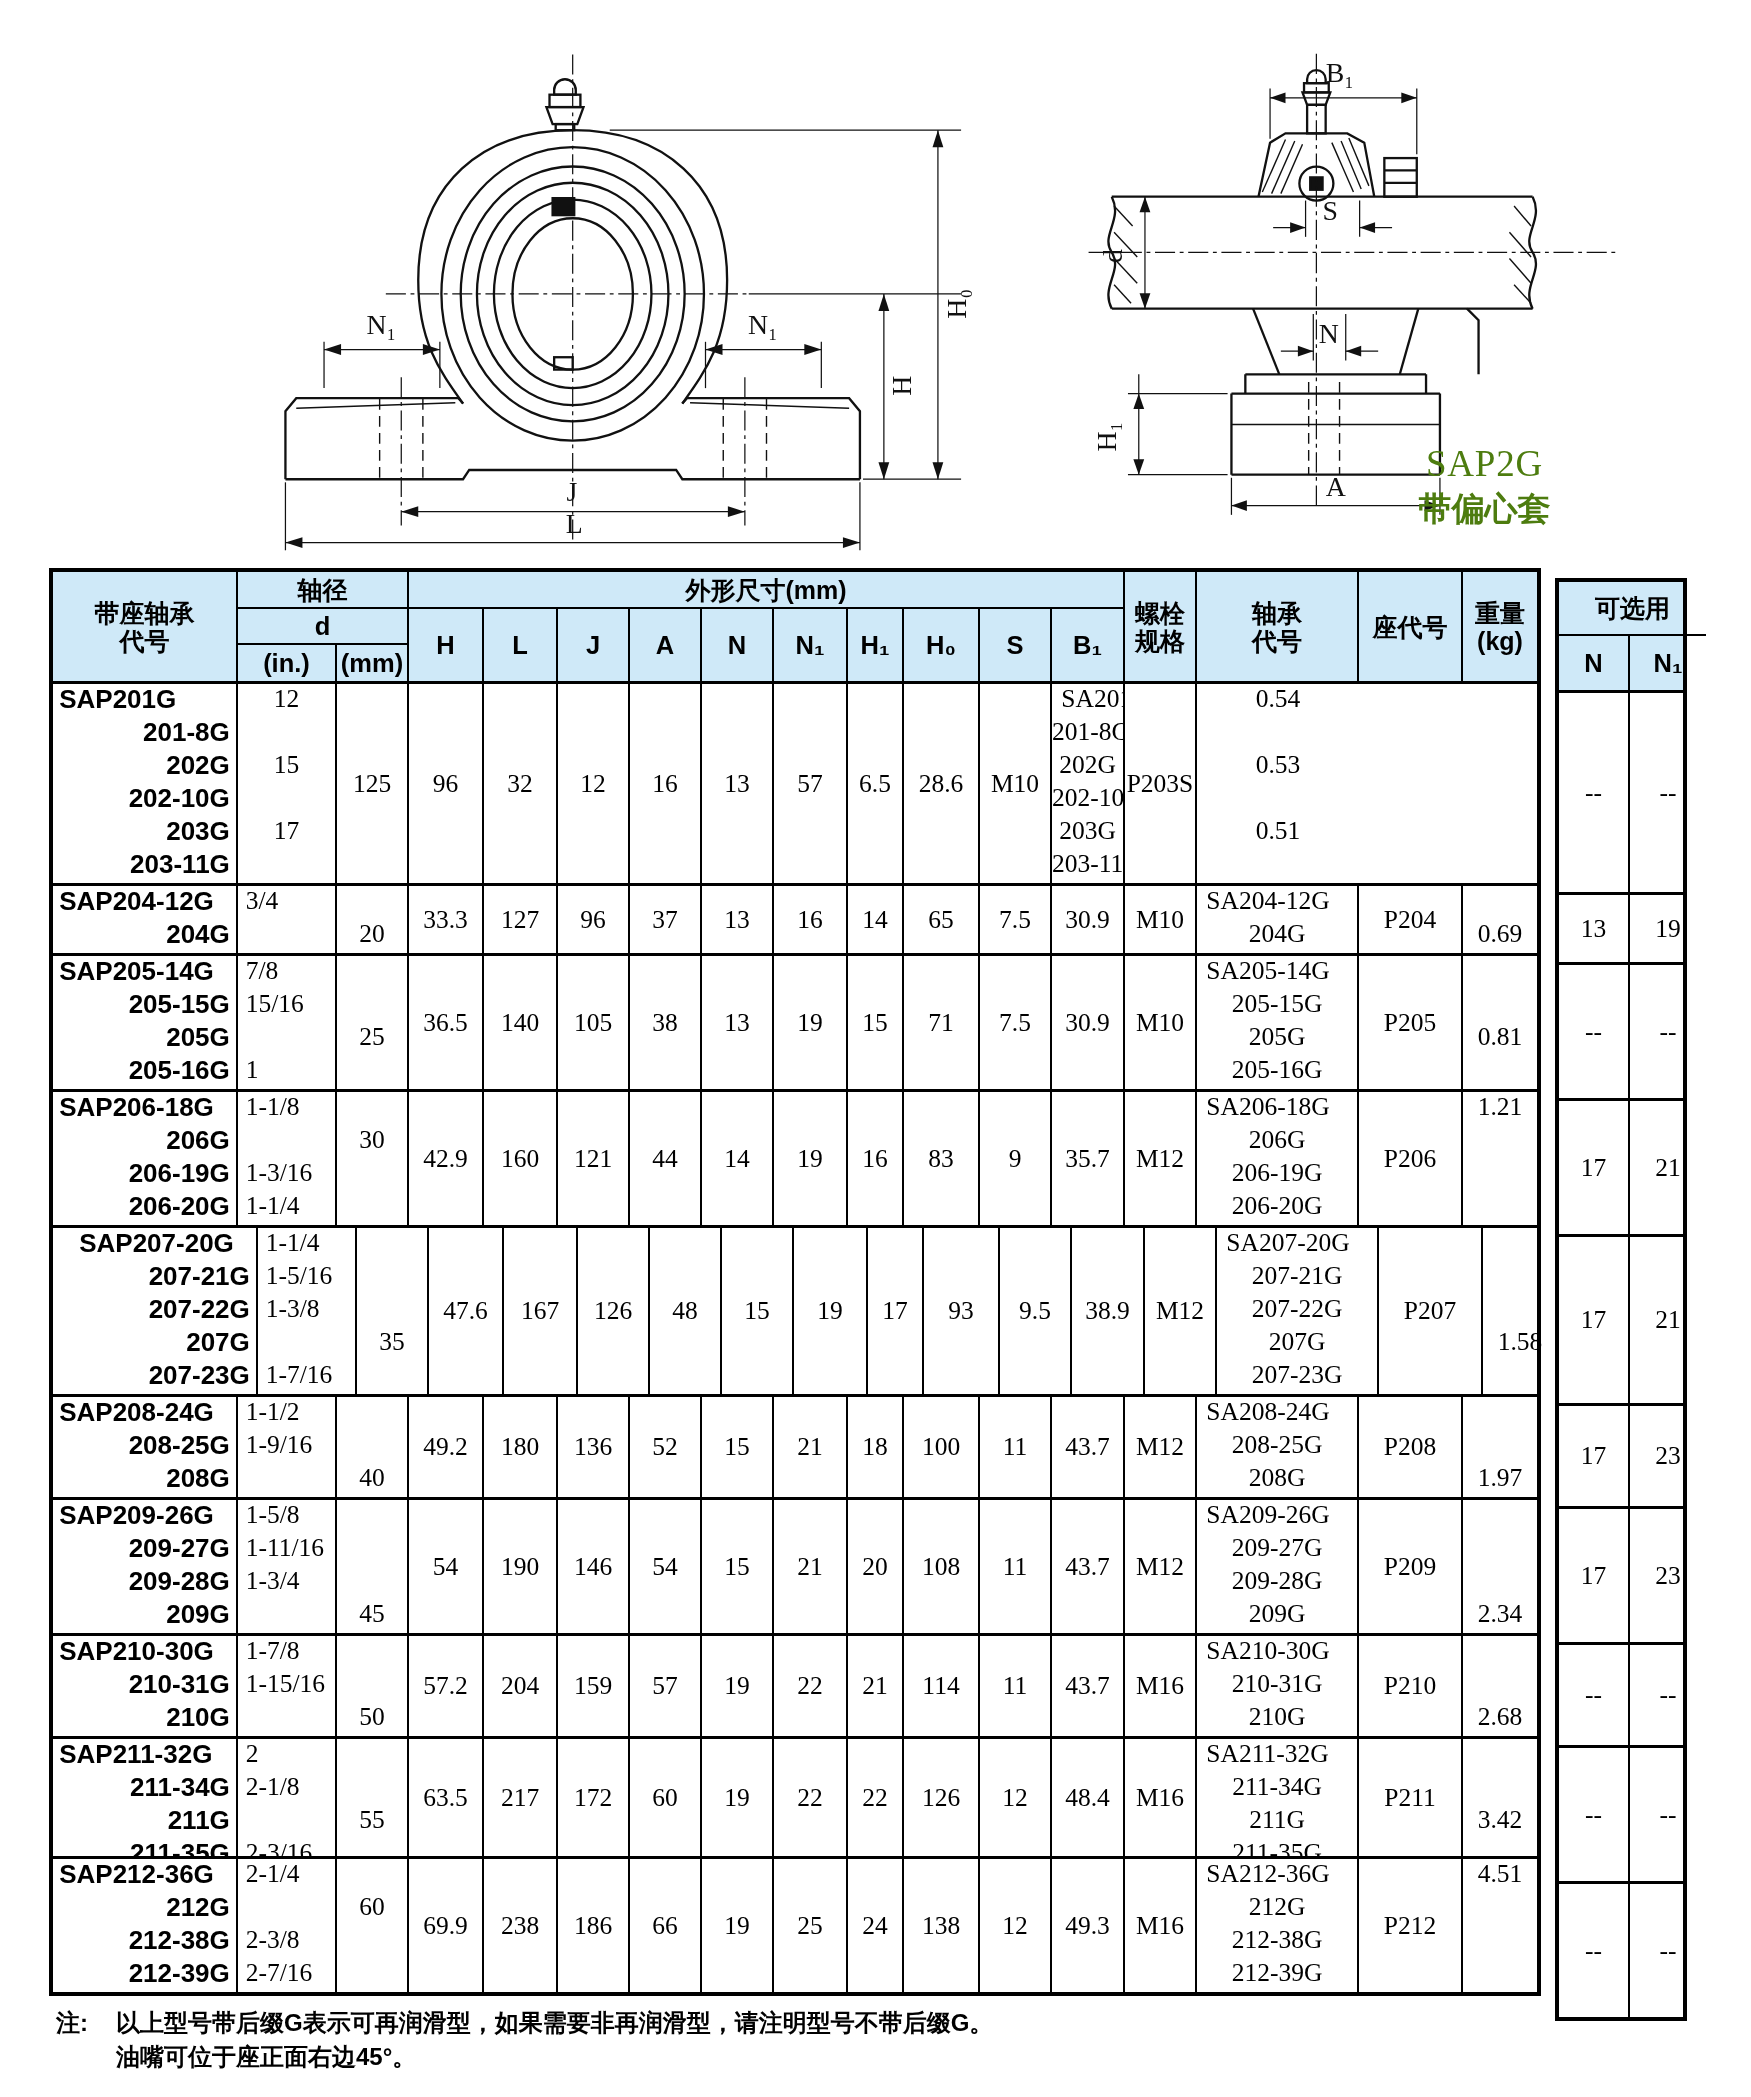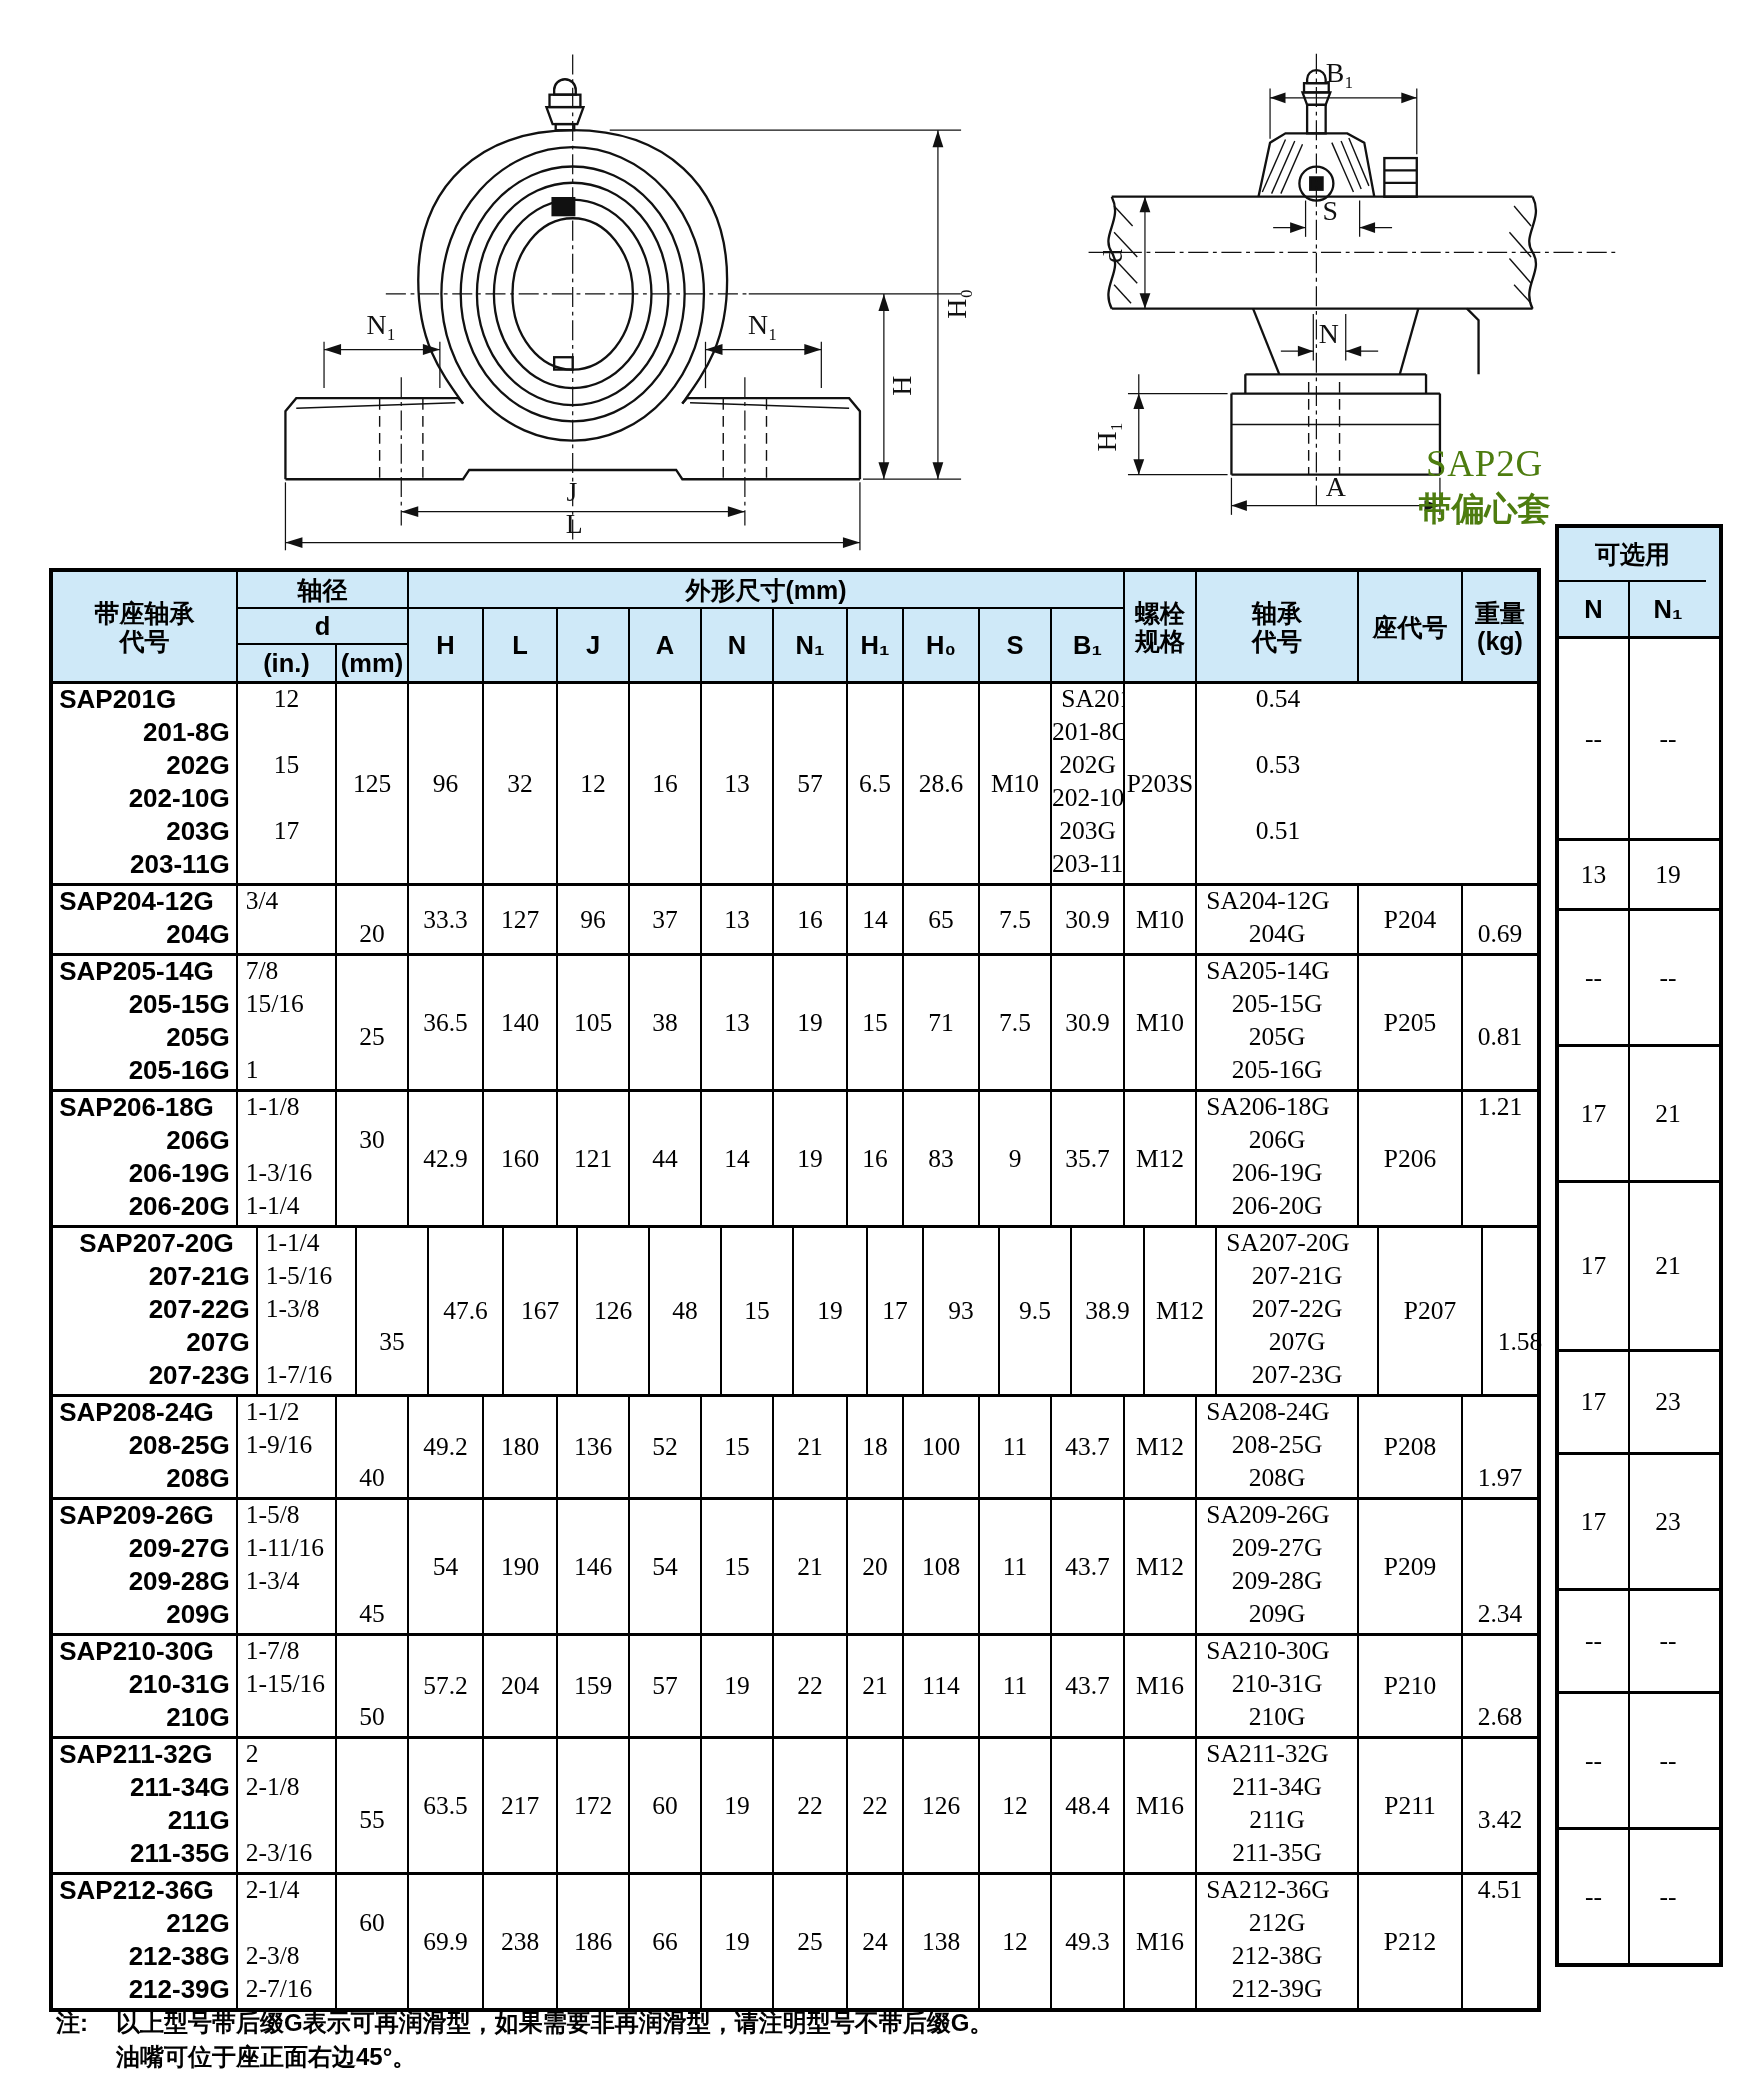--- a/index.html
+++ b/index.html
@@ -1,21 +1,21 @@
 <!DOCTYPE html>
 <html style="font-size:12.4px"><head>
 <meta charset="utf-8">
 <style>
   html,body{margin:0;padding:0;background:#fff;}
   #page{position:relative;width:1751px;height:2097px;background:#fff;overflow:hidden;
         font-family:"Liberation Sans",sans-serif;color:#000;}
   svg text{font-family:"Liberation Serif",serif;}
   
   #maintable{position:absolute;left:49px;top:568px;width:1492px;border:4.6px solid #000;box-sizing:border-box;background:#fff;}
-  #opttable{position:absolute;left:1555px;top:524px;width:168px;border:4.6px solid #000;box-sizing:border-box;background:#be185d;}
+  #opttable{position:absolute;left:1555px;top:578px;width:132px;border:4.6px solid #000;box-sizing:border-box;background:#be185d;}
   .thead{display:grid;grid-template-columns:185px 99px 72px 75px 74px 72px 72px 72px 74px 56px 76px 72px 73px 72px 162px 104px 74px;
          grid-template-rows:37px 36px 36px;background:#cfe9f8;border-bottom:3.9px solid #000;}
   .hc{display:flex;align-items:center;justify-content:center;flex-direction:column;
       font-weight:700;font-size:25px;line-height:28px;box-sizing:border-box;}
   .hletter{font-size:25.5px;font-family:"Liberation Sans",sans-serif;}
   .br{border-right:2.3px solid #000;}
   .bb{border-bottom:2.3px solid #000;}
   .tbody{background:#fff;}
   .group{display:grid;grid-template-columns:185px 99px 72px 75px 74px 72px 72px 72px 74px 56px 76px 72px 73px 72px 162px 104px 74px;box-sizing:border-box;}
   .gt{border-top:3.1px solid #000;}
@@ -599,21 +599,21 @@
             <div class="line">210-31G</div>
             <div class="line">210G</div>
           </div>
           <div class="cell single num">P210</div>
           <div class="cell wt lastcol">
             <div class="line"></div>
             <div class="line"></div>
             <div class="line">2.68</div>
           </div>
         </div>
-        <div class="group gt" style="height: 136px;">
+        <div class="group gt" style="height: 120px;">
           <div class="cell codes">
             <div class="line first">SAP211-32G</div>
             <div class="line">211-34G</div>
             <div class="line">211G</div>
             <div class="line">211-35G</div>
           </div>
           <div class="cell inch">
             <div class="line">2</div>
             <div class="line">2-1/8</div>
             <div class="line"></div>

